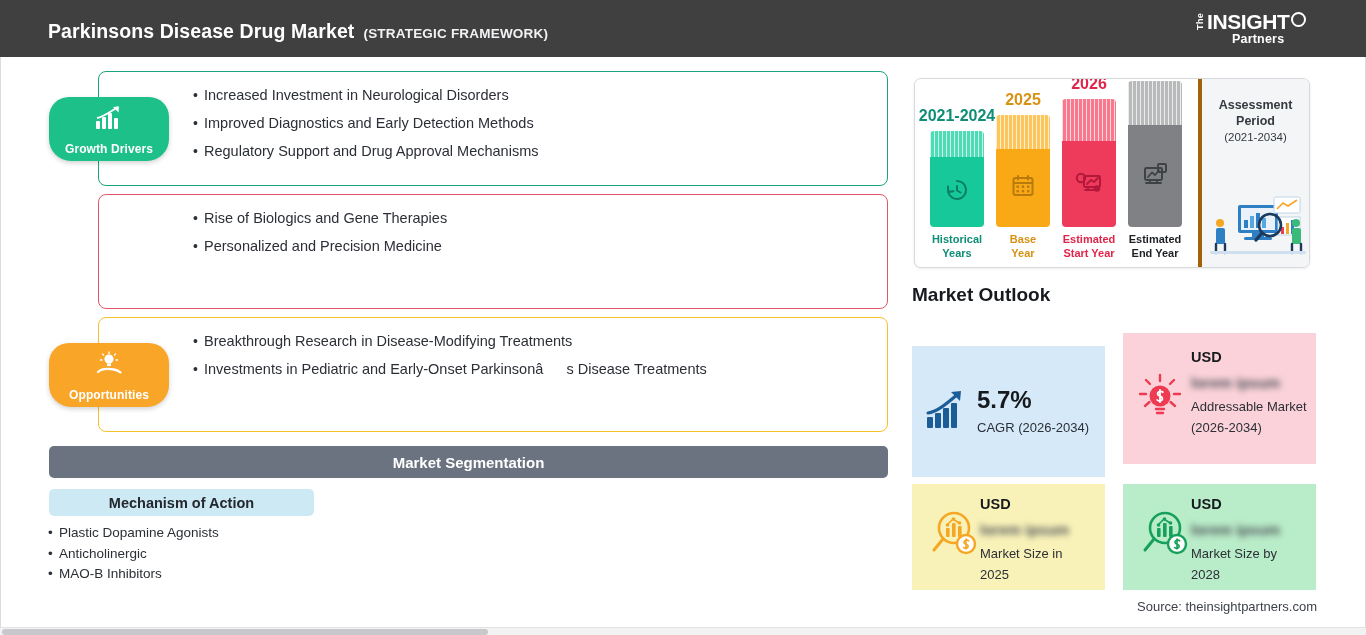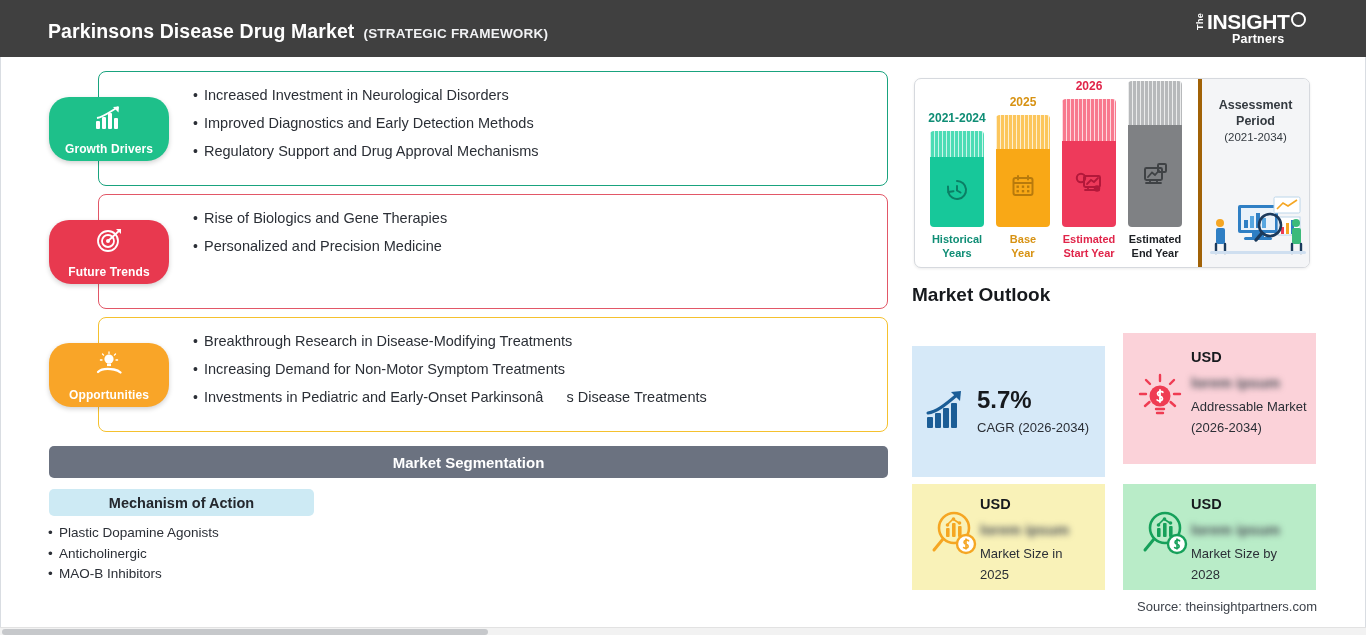--- a/index.html
+++ b/index.html
@@ -164,21 +164,21 @@
     font-size: 12.5px; font-weight: bold; color: #343a40; line-height: 16px;
   }
   .assess-right .a-t2 {
     position: absolute; left: 0; right: 0; top: 52px; text-align: center;
     font-size: 11.5px; color: #343a40;
   }
 
   .yr-col { position: absolute; bottom: 8px; width: 60px; }
   .yr-label {
     position: absolute; left: 50%; transform: translateX(-50%);
-    font-size: 12px; font-weight: bold; white-space: nowrap;
+    font-size: 16px; font-weight: bold; white-space: nowrap;
   }
   .yr-bar {
     position: absolute; left: 50%; transform: translateX(-50%);
     width: 54px; border-radius: 4px; overflow: hidden;
   }
   .yr-stripe { width: 100%; height: 26px; position: relative; }
   .yr-stripe::after {
     content: ""; position: absolute; inset: 0;
     background-image: repeating-linear-gradient(90deg,
       rgba(255,255,255,.72) 0px, rgba(255,255,255,.72) 1.5px,
@@ -271,37 +271,24 @@
       </span>
       <span class="b-label">Growth Drivers</span>
     </div>
 
     <div class="fact-box bx-red" style="top:137px; height:115px; padding-top:9px;">
       <ul>
         <li>Rise of Biologics and Gene Therapies</li>
         <li>Personalized and Precision Medicine</li>
       </ul>
     </div>
-    <div class="badge bg-red" style="top:163px;">
-      <span class="b-icon">
-        <svg viewBox="0 0 30 26" width="30" height="26">
-          <circle cx="14" cy="13" r="10" fill="none" stroke="#fff" stroke-width="1.8"></circle>
-          <circle cx="14" cy="13" r="6" fill="none" stroke="#fff" stroke-width="1.8"></circle>
-          <circle cx="14" cy="13" r="2" fill="#fff"></circle>
-          <path d="M14 13 L26 2" stroke="#fff" stroke-width="1.8"></path>
-          <path d="M22 1 L27 1 L27 6 Z" fill="#fff"></path>
-        </svg>
-      </span>
-      <span class="b-label">Future Trends</span>
-    </div>
 
     <div class="fact-box bx-orange" style="top:260px; height:115px; padding-top:9px;">
       <ul>
         <li>Breakthrough Research in Disease-Modifying Treatments</li>
-        <li>Increasing Demand for Non-Motor Symptom Treatments</li>
         <li>Investments in Pediatric and Early-Onset Parkinsonâs Disease Treatments</li>
       </ul>
     </div>
     <div class="badge bg-orange" style="top:286px;">
       <span class="b-icon">
         <svg viewBox="0 0 30 26" width="30" height="26">
           <circle cx="15" cy="8" r="4.6" fill="#fff"></circle>
           <rect x="13" y="12.5" width="4" height="2.6" fill="#fff"></rect>
           <g stroke="#fff" stroke-width="1.3" stroke-linecap="round">
             <path d="M15 1 L15 2.6"></path>

